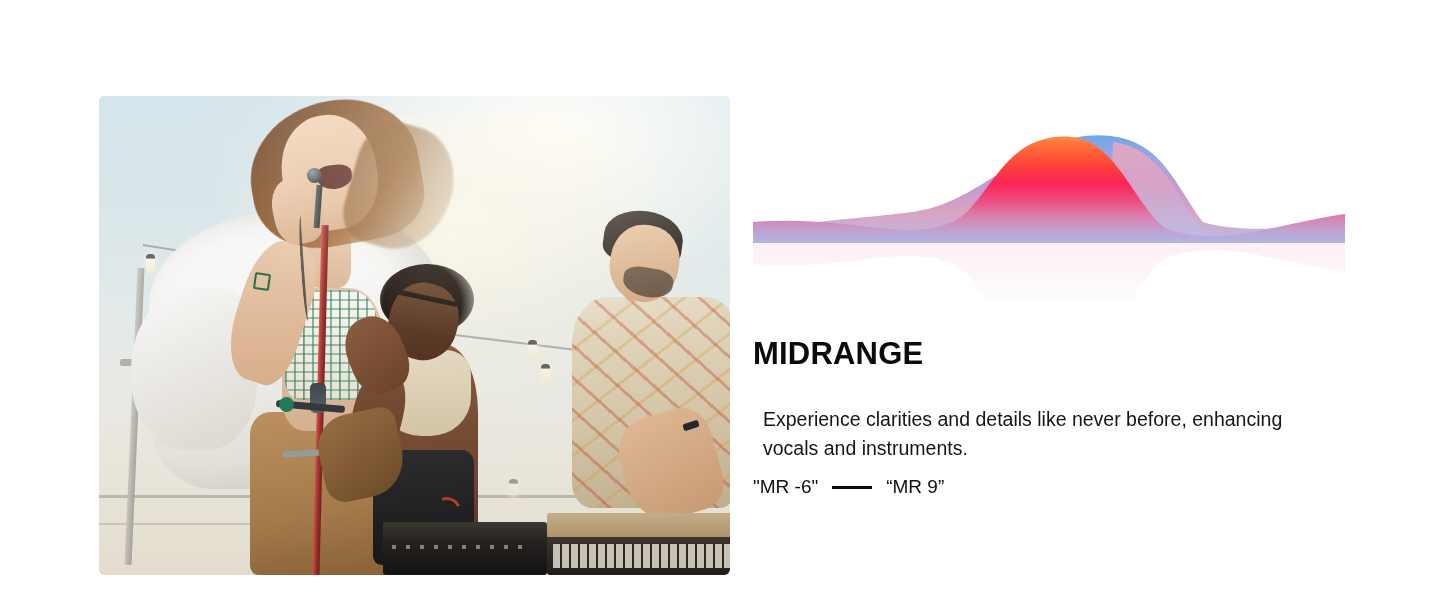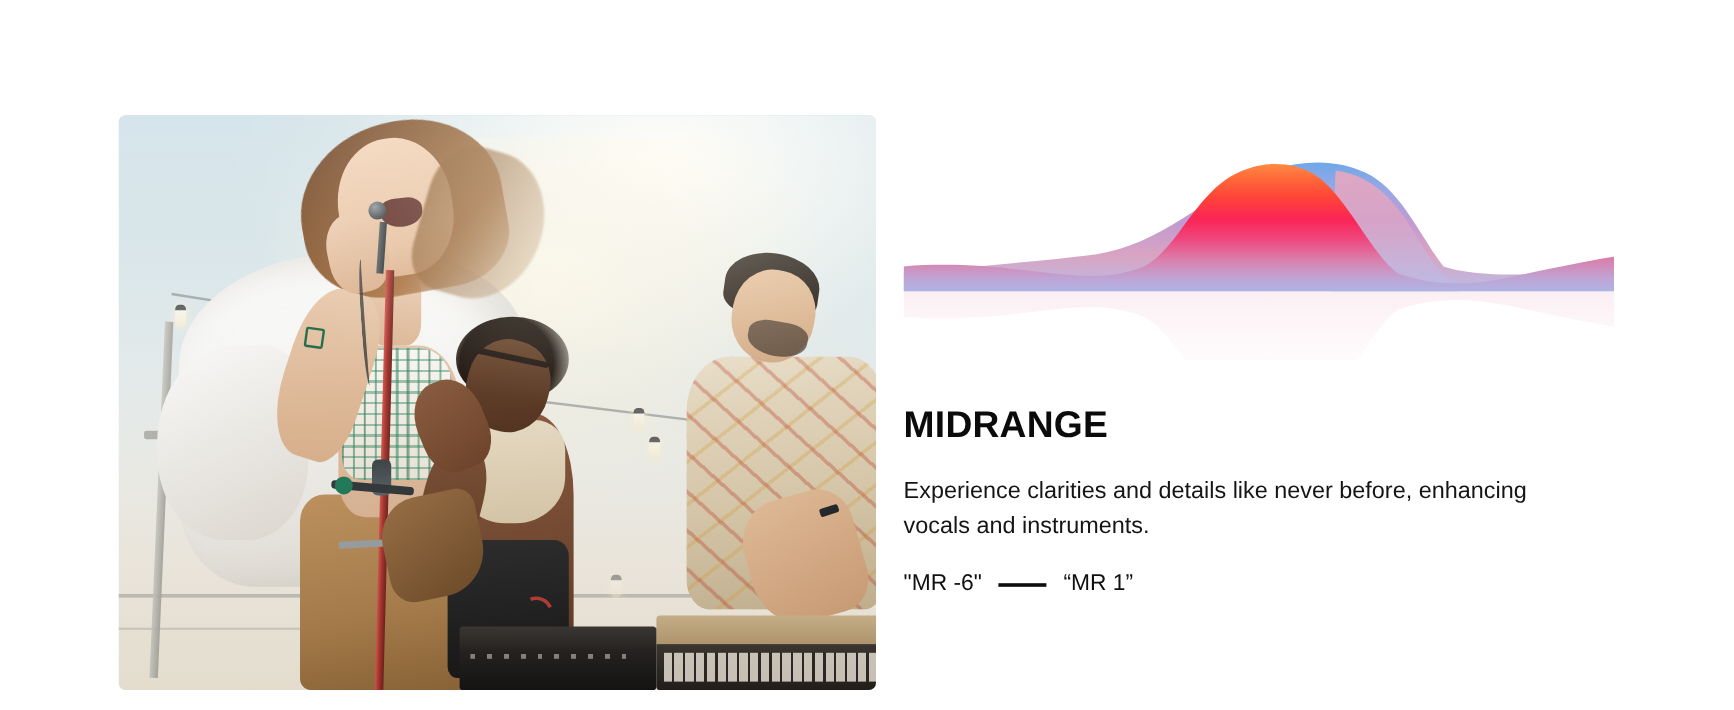--- a/index.html
+++ b/index.html
@@ -462,21 +462,21 @@
     letter-spacing: 0.2px;
     color: #0b0b0b;
     line-height: 1.05;
   }
 
   .body-copy {
     position: absolute;
     left: 0;
     top: 395px;
     width: 540px;
-    margin: 0;
+    margin: 10px;
     font-size: 19.5px;
     line-height: 29px;
     color: #151515;
   }
 
   .legend {
     position: absolute;
     left: 0;
     top: 476px;
     display: flex;
@@ -648,16 +648,16 @@
     </svg>
   </div>
 
   <h2 class="heading">MIDRANGE</h2>
 
   <p class="body-copy">Experience clarities and details like never before, enhancing vocals and instruments.</p>
 
   <div class="legend">
     <span>"MR -6"</span>
     <span class="legend-rule"></span>
-    <span>“MR 1”</span>
+    <span>“MR 9”</span>
   </div>
 
 </section>
 
 </body></html>

